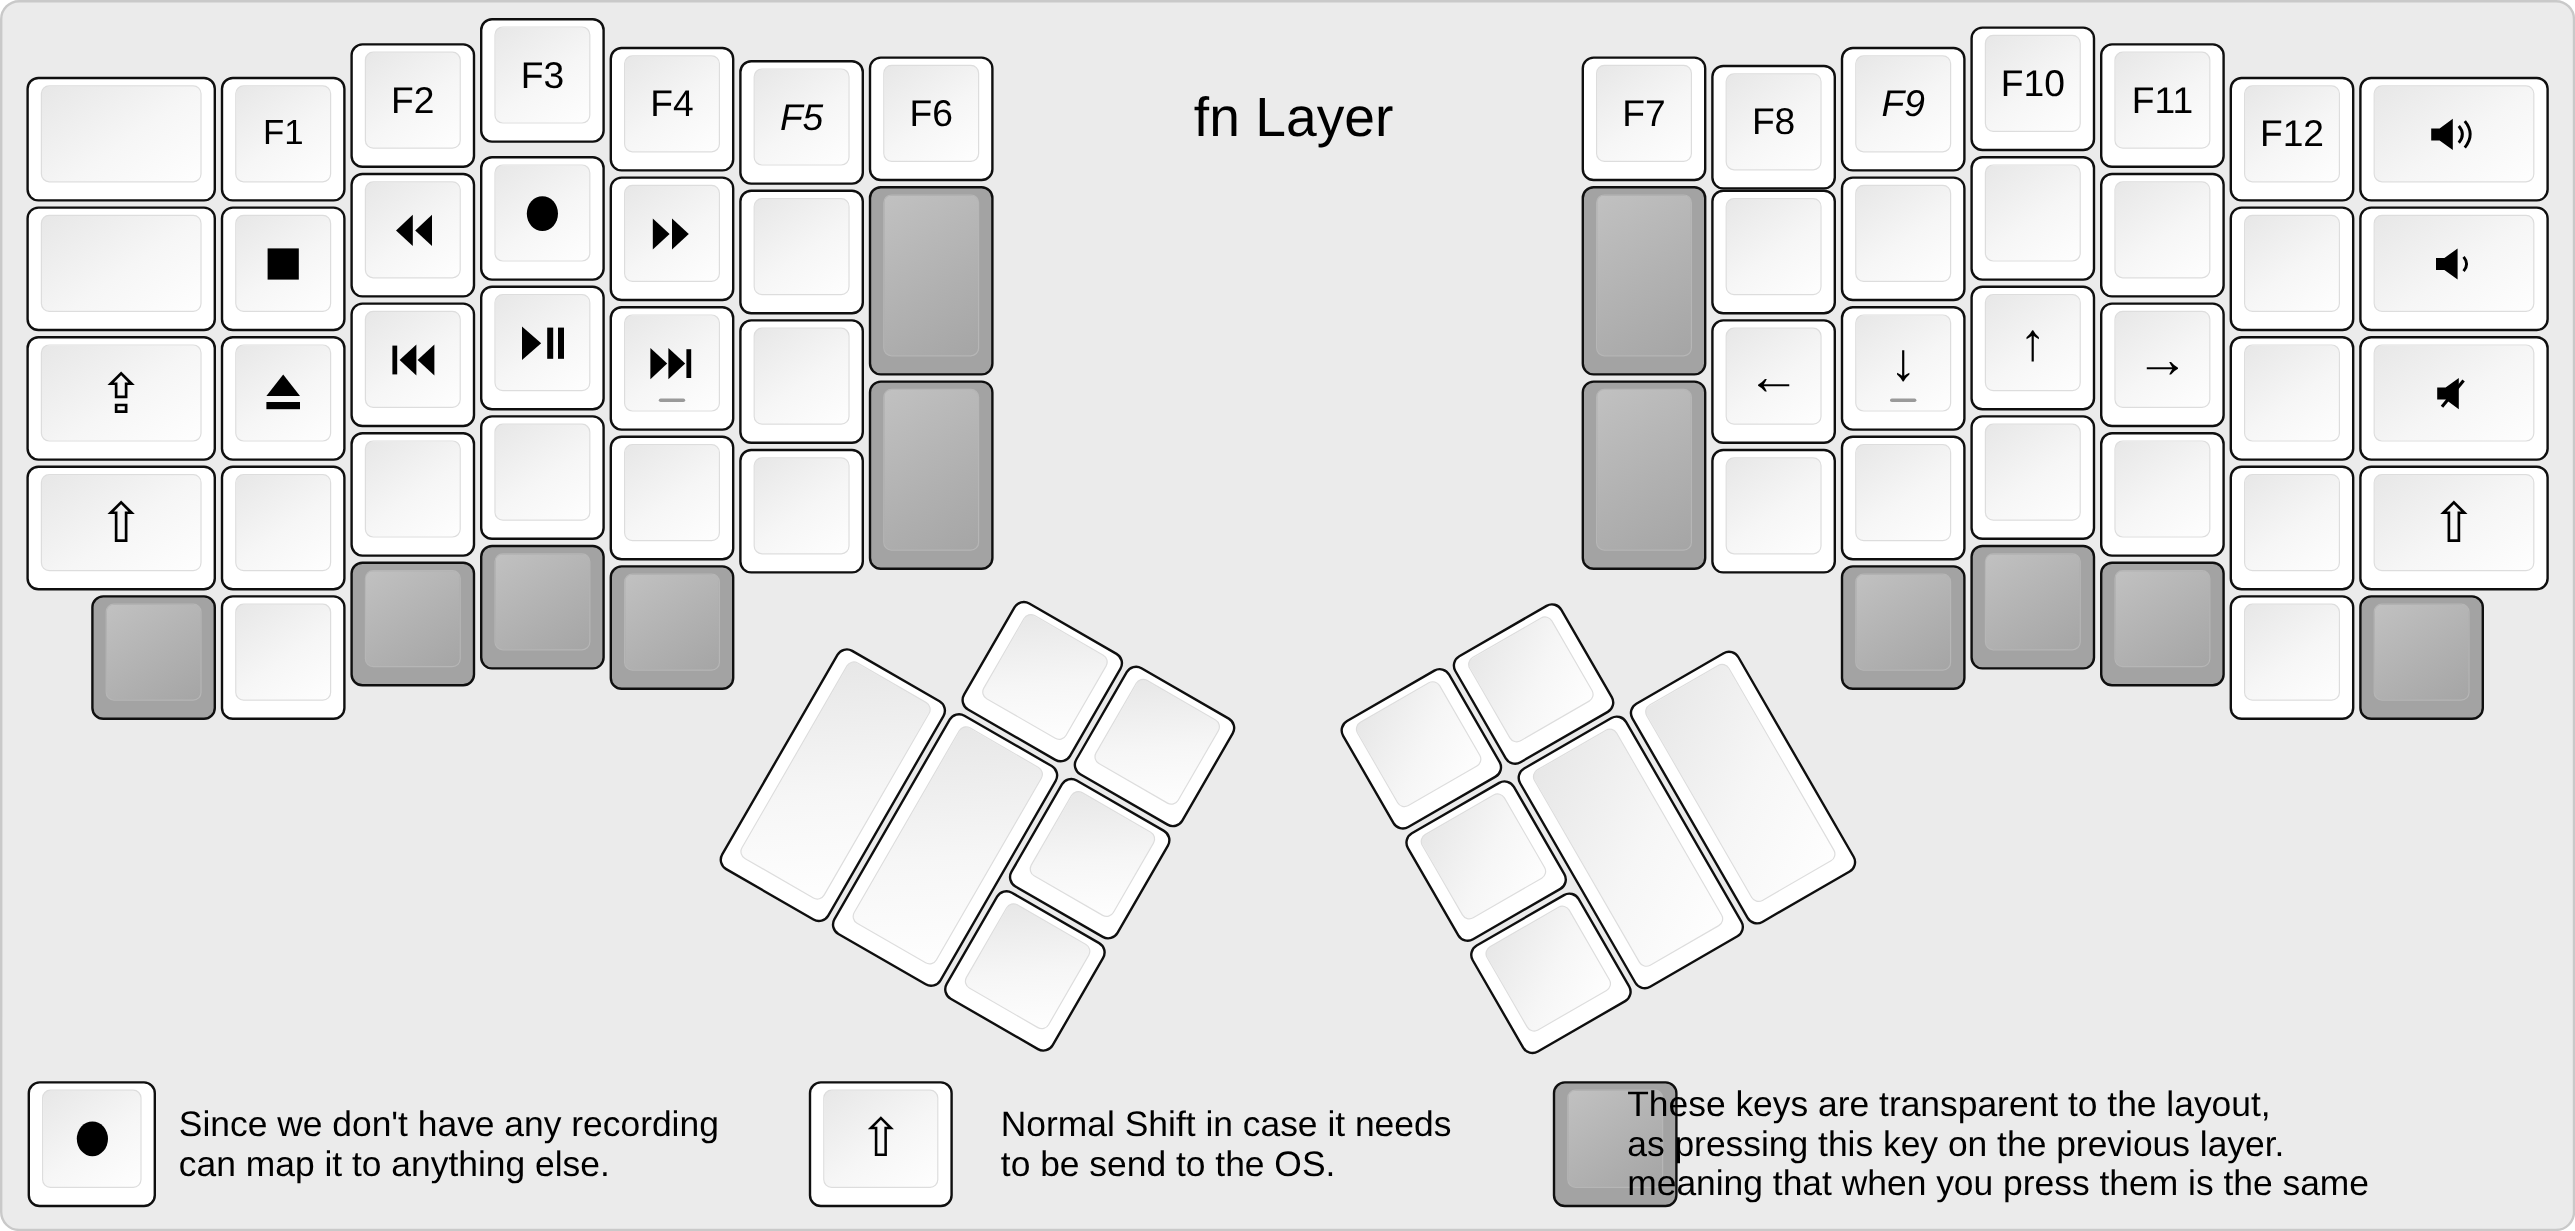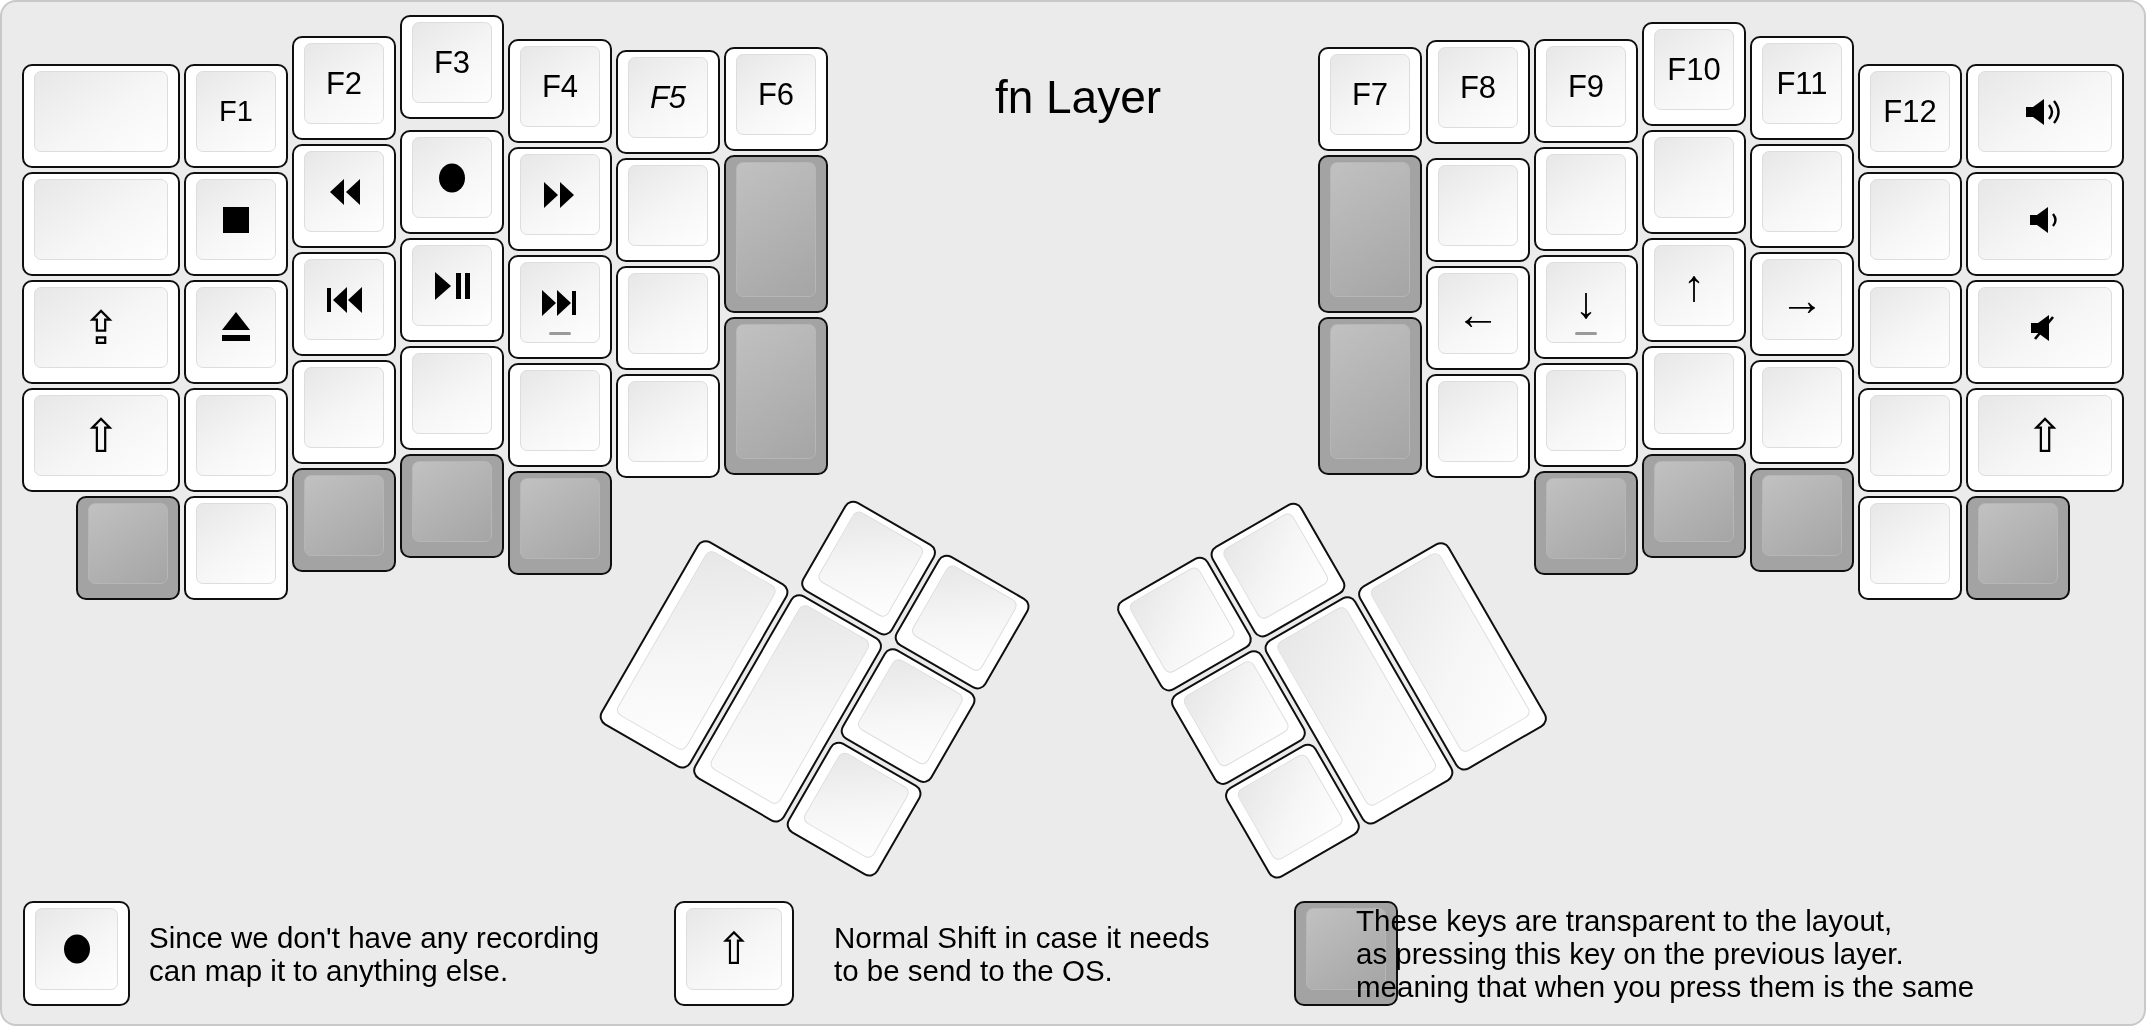--- a/index.html
+++ b/index.html
@@ -189,37 +189,37 @@
       <div class="key-top">
         <span class="glyph" style="font-size: 31px;">F7</span>
       </div>
     </div>
     <div class="key gray" style="left: 1316px; top: 153px; width: 104px; height: 158px;">
       <div class="key-top"></div>
     </div>
     <div class="key gray" style="left: 1316px; top: 315px; width: 104px; height: 158px;">
       <div class="key-top"></div>
     </div>
-    <div class="key white" style="left: 1424px; top: 38px; width: 104px; height: 104px; border-radius: 10px;">
+    <div class="key white" style="left: 1424px; top: 52px; width: 104px; height: 104px; border-radius: 10px;">
       <div class="key-top">
         <span class="glyph" style="font-size: 31px;">F8</span>
       </div>
     </div>
     <div class="key white" style="left: 1424px; top: 156px; width: 104px; height: 104px;">
       <div class="key-top"></div>
     </div>
     <div class="key white" style="left: 1424px; top: 264px; width: 104px; height: 104px;">
       <div class="key-top">
         <span class="glyph" style="font-size: 44px;">←</span>
       </div>
     </div>
     <div class="key white" style="left: 1424px; top: 372px; width: 104px; height: 104px;">
       <div class="key-top"></div>
     </div>
-    <div class="key white" style="left: 1532px; top: 37px; width: 104px; height: 104px;">
+    <div class="key white" style="left: 1532px; top: 37px; width: 104px; height: 104px; font-style: italic;">
       <div class="key-top">
         <span class="glyph" style="font-size: 31px;">F9</span>
       </div>
     </div>
     <div class="key white" style="left: 1532px; top: 145px; width: 104px; height: 104px;">
       <div class="key-top"></div>
     </div>
     <div class="key white" style="left: 1532px; top: 253px; width: 104px; height: 104px;">
       <div class="key-top">
         <span class="glyph" style="font-size: 44px;">↓</span>

